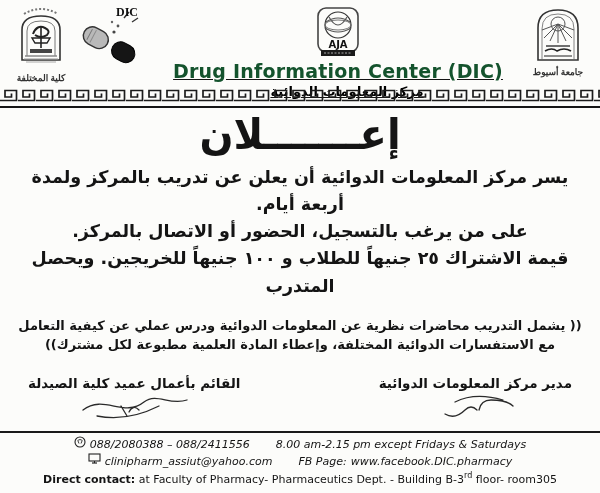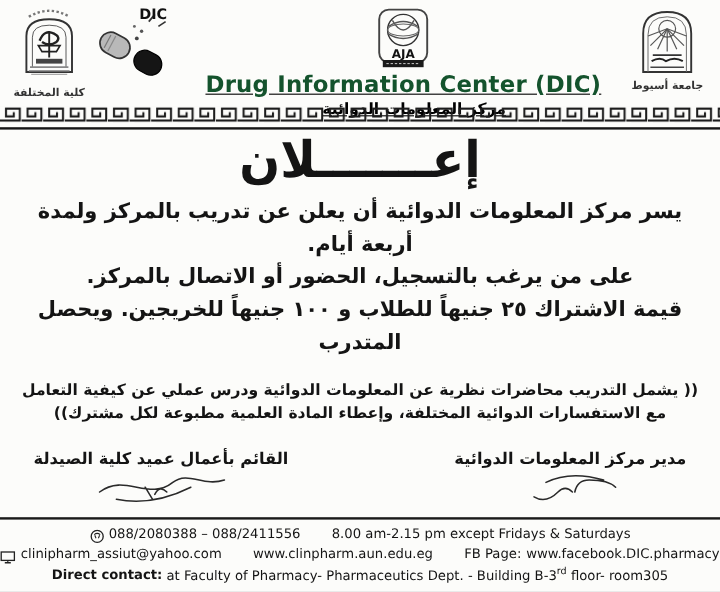--- a/index.html
+++ b/index.html
@@ -6,21 +6,21 @@
   .page{
     width:600px;height:493px;position:relative;overflow:hidden;
     background:#fcfcfa;color:#141414;
     font-family:"DejaVu Sans", sans-serif;
     margin:0 auto;
   }
   
   .header{position:absolute;top:0;left:0;right:0;height:88px;
     display:flex;justify-content:space-between;align-items:flex-start;padding:4px 14px 0 10px;box-sizing:border-box;}
   .logo-left-group{display:flex;align-items:flex-start;gap:2px;}
-  .logo-block{display:flex;flex-direction:column;align-items:center;}
+  .logo-block{display:flex;flex-direction:column;align-items:center;font-family:Liberation Serif, serif;}
   .logo-caption{font-size:9px;font-weight:bold;color:#333;margin-top:1px;}
   .center-block{display:flex;flex-direction:column;align-items:center;margin-top:2px;text-decoration:underline;}
   .title-en{font-size:19px;font-weight:bold;color:#14532d;margin-top:2px;letter-spacing:.2px;}
   .title-ar{font-size:13px;font-weight:bold;color:#000000;margin-top:2px;direction:rtl;margin-left:18px;}
   
   .meander{position:absolute;top:89px;left:0;right:0;height:15px;border-bottom:2px solid #161616;padding-bottom:2px;}
   
   .big-title{margin-top:112px;text-align:center;font-size:40px;font-weight:bold;
     direction:rtl;line-height:1.1;letter-spacing:-1px;transform:scaleY(1.05);}
   
@@ -31,21 +31,21 @@
   
   .signatures{display:flex;justify-content:space-between;margin:20px 28px 0 28px;}
   .sig-block{display:flex;flex-direction:column;align-items:center;direction:rtl;}
   .sig-title{font-size:13.5px;font-weight:bold;}
   .sig-scribble{height:30px;margin:1px 0 0 0;}
   
   .footer{position:absolute;left:0;right:0;bottom:0;border-top:2px solid #1a1a1a;
     padding:3px 6px 5px 6px;font-size:11px;line-height:1.55;background:#fcfcfa;}
   .f-line{display:flex;justify-content:center;gap:26px;align-items:center;white-space:nowrap;}
   .f-line-3{display:block;text-align:center;white-space:nowrap;}
-  .f-seg{display:flex;align-items:flex-end;gap:4px;}
+  .f-seg{display:flex;align-items:flex-start;gap:4px;font-style:italic;}
   .bold{font-weight:bold;}
   sup{font-size:8px;text-align:center;}
   svg{display:block;}
 </style>
 </head>
 <body>
 
 <div class="page">
 
   <div class="header">
@@ -177,21 +177,20 @@
     </div>
     <div class="f-line">
       <span class="f-seg">
         <svg width="13" height="11" viewBox="0 0 13 11">
           <rect x="1" y="1" width="11" height="7" fill="none" stroke="#222" stroke-width="1.1"></rect>
           <line x1="4" y1="10" x2="9" y2="10" stroke="#222" stroke-width="1.2"></line>
           <line x1="6.5" y1="8" x2="6.5" y2="10" stroke="#222" stroke-width="1"></line>
         </svg>
         <span>clinipharm_assiut@yahoo.com</span>
       </span>
-      <span>www.clinpharm.aun.edu.eg</span>
       <span class="f-seg">
         <span>FB Page:</span>
         <span>www.facebook.DIC.pharmacy</span>
       </span>
     </div>
     <div class="f-line-3">
       <span class="bold">Direct contact:</span>
       <span><span>at Faculty of Pharmacy- Pharmaceutics Dept. - Building B-3</span><sup>rd</sup><span> floor- room305</span></span>
     </div>
   </div>

